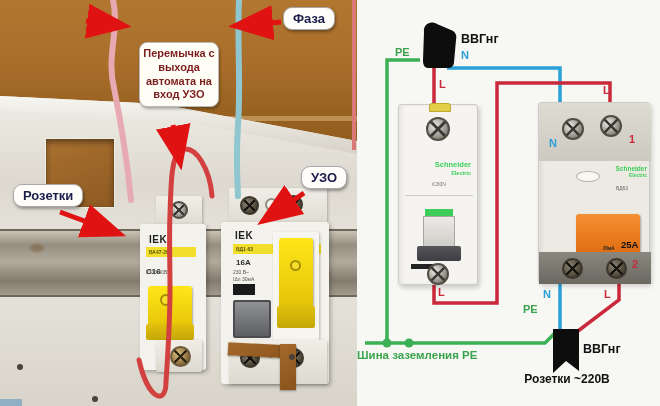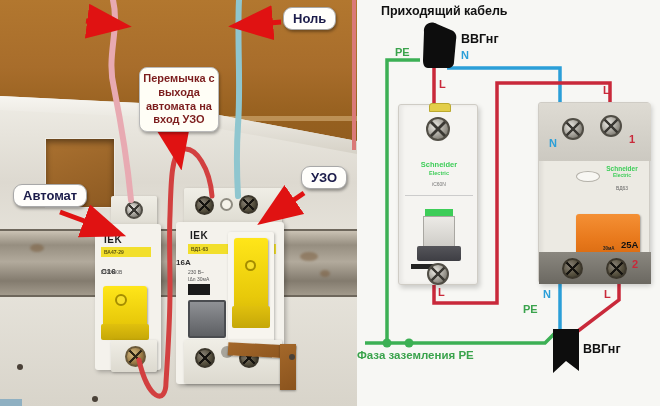--- a/index.html
+++ b/index.html
@@ -24,21 +24,21 @@
          box-shadow:inset 0 3px 6px rgba(0,0,0,.45),0 0 0 1px rgba(255,255,255,.35);}
   .rail{left:0;top:229px;width:357px;height:68px;
         background:linear-gradient(180deg,#cac2b4 0%,#968e80 22%,#b2aa9c 48%,#837b6e 78%,#a29a8c 100%);
         border-top:2px solid #6e675c;border-bottom:2px solid #6e675c;}
   .rust{border-radius:50%;background:#7a5b3a;opacity:.5;filter:blur(1px);}
   .scrap{background:linear-gradient(150deg,#a4682a,#8a531d);box-shadow:0 1px 2px rgba(0,0,0,.35);}
   .screw-dot{width:6px;height:6px;border-radius:50%;background:#4a4138;}
   .corner-tint{left:0;top:399px;width:22px;height:7px;background:#8fb0c2;}
 
   
-  .pdev{position:absolute;}
+  .pdev{position:absolute;margin-left:45px;}
   .white-face{background:#f4f2ec;border-radius:3px;box-shadow:2px 2px 4px rgba(0,0,0,.25);}
   .term{background:linear-gradient(180deg,#f0eee6,#dcd9cf);border-radius:2px;box-shadow:1px 1px 3px rgba(0,0,0,.25);}
   .iek-logo{font-weight:bold;color:#1d1d1d;letter-spacing:.5px;}
   .yellow-band{background:#f2df2c;color:#5b5410;font-size:5px;line-height:10px;padding-left:3px;font-weight:bold;overflow:hidden;}
   .tiny{font-size:5px;color:#555;}
   .rating{font-weight:bold;color:#2e2e2e;font-size:8px;}
   .yellow-toggle{background:linear-gradient(180deg,#ffe619,#e8c90a 70%,#d3b408);border-radius:3px;box-shadow:1px 1px 2px rgba(0,0,0,.3);}
   .toggle-hole{border-radius:50%;background:#f7df2a;border:2px solid #a58d00;}
   .toggle-lip{background:linear-gradient(180deg,#e0c00d,#c5a708);border-radius:2px;}
   .screw{border-radius:50%;}
@@ -57,33 +57,33 @@
       linear-gradient(-45deg,transparent 44%,#3a3833 46%,#3a3833 54%,transparent 56%),
       radial-gradient(circle at 35% 35%,#eceae4,#a09d95 55%,#5c594f);
       border:2px solid #504d45;}
   .gray-btn{background:linear-gradient(180deg,#8f9195,#5d5f63);border:2px solid #4a4c50;border-radius:2px;}
   .hole{border-radius:50%;background:#f5f3ea;border:2px solid #8f8c82;}
 
   
   .pill{position:absolute;background:#fffefb;border:1px solid #a8a8a8;border-radius:9px;
         padding:3px 9px;font-size:13px;font-weight:bold;color:#1c1c4a;
         box-shadow:1px 2px 3px rgba(0,0,0,.35);white-space:nowrap;z-index:9;}
-  .note{position:absolute;left:139px;top:67px;width:80px;background:#fffef6;border:1px solid #b9b9b9;
+  .note{position:absolute;left:139px;top:42px;width:80px;background:#fffef6;border:1px solid #b9b9b9;
         border-radius:8px;padding:4px 2px;font-size:11px;line-height:1.25;font-weight:bold;
         color:#7c1d1d;text-align:center;box-shadow:1px 2px 3px rgba(0,0,0,.3);z-index:9;}
 
   
   #diagram{position:absolute;left:357px;top:0;width:303px;height:406px;background:#f7f7f4;}
   .dlabel{position:absolute;font-weight:bold;color:#111;}
   .wlabel{position:absolute;font-weight:bold;font-size:11px;}
   .green-t{color:#3aa34c;} .blue-t{color:#2b9fd8;} .red-t{color:#c9293a;}
 
   .sdev{position:absolute;background:#f5f4f1;border:1px solid #cfccc5;border-radius:3px;
         box-shadow:2px 3px 5px rgba(0,0,0,.18), inset 3px 0 4px rgba(0,0,0,.06);}
-  .schneider{color:#3dcd58;font-weight:bold;text-align:center;line-height:1.1;}
+  .schneider{color:#3dcd58;font-weight:bold;text-align:right;line-height:1.1;}
   .green-stripe{background:#3dcd58;}
   .dk-handle{background:linear-gradient(180deg,#55555a,#3e3e44);border-radius:2px;}
   .toggle-body{background:linear-gradient(180deg,#eceae6,#cfcdc8);border:1px solid #a9a7a2;}
   .rcd-top{background:linear-gradient(180deg,#dedbd3,#ccc9c1);border-radius:3px 3px 0 0;}
   .rcd-bottom{background:linear-gradient(180deg,#8a877f,#6b6861);}
   .oval-btn{background:#f8f7f3;border:1px solid #b5b2aa;border-radius:50%;}
   .orange-toggle{background:linear-gradient(180deg,#f49035 0%,#e97a1d 55%,#d96a10 100%);
         border-radius:3px;box-shadow:1px 1px 2px rgba(0,0,0,.3);}
   .yellow-clip{background:#e3ce4a;border-radius:3px 3px 0 0;border:1px solid #bba92f;}
 </style>
@@ -119,21 +119,21 @@
     </div>
 
     <div class="pdev" style="left:176px;top:188px;width:108px;height:196px;">
       <div class="abs term" style="left:8px;top:0;width:98px;height:40px;"></div>
       <div class="abs screw dark" style="left:19px;top:8px;width:19px;height:19px;"></div>
       <div class="abs screw dark" style="left:63px;top:7px;width:19px;height:19px;"></div>
       <div class="abs hole" style="left:44px;top:10px;width:13px;height:13px;"></div>
       <div class="abs white-face" style="left:0;top:34px;width:108px;height:162px;"></div>
       <div class="abs iek-logo" style="left:14px;top:42px;font-size:10px;">IEK</div>
       <div class="abs yellow-band" style="left:12px;top:56px;width:88px;height:10px;">ВД1-63</div>
-      <div class="abs rating" style="left:0;top:70px;">16A</div>
+      <div class="abs rating" style="left:15px;top:70px;">16A</div>
       <div class="abs tiny" style="left:12px;top:81px;">230 В~</div>
       <div class="abs tiny" style="left:12px;top:88px;">IΔn 30мА</div>
       <div class="abs" style="left:12px;top:96px;width:22px;height:11px;background:#1a1a1a;"></div>
       <div class="abs gray-btn" style="left:12px;top:112px;width:38px;height:38px;"></div>
       <div class="abs" style="left:52px;top:44px;width:46px;height:116px;background:#f7f5ef;border-radius:2px;box-shadow:1px 1px 3px rgba(0,0,0,.25);"></div>
       <div class="abs yellow-toggle" style="left:58px;top:50px;width:34px;height:84px;"></div>
       <div class="abs toggle-hole" style="left:69px;top:72px;width:11px;height:11px;"></div>
       <div class="abs toggle-lip" style="left:56px;top:118px;width:38px;height:22px;"></div>
       <div class="abs term" style="left:8px;top:152px;width:98px;height:44px;"></div>
       <div class="abs screw dark" style="left:19px;top:160px;width:20px;height:20px;"></div>
@@ -158,23 +158,23 @@
       <path d="M 239,0 C 237,40 241,85 238,125 C 236,155 237,178 238,196" fill="none" stroke="#8fc6cf" stroke-width="6" stroke-linecap="round"></path>
       <path d="M 139,360 C 148,400 166,406 166,382 C 168,352 170,320 170,290 C 170,260 169,235 170,215 C 171,185 171,155 181,150 C 196,144 210,170 212,196" fill="none" stroke="#d24040" stroke-width="5" stroke-linecap="round"></path>
       <rect x="352" y="0" width="4" height="150" fill="#da7a78"></rect>
       <line x1="86" y1="21" x2="102" y2="23" stroke="#e01212" stroke-width="5" marker-end="url(#ah)"></line>
       <line x1="281" y1="22" x2="258" y2="24" stroke="#e01212" stroke-width="5" marker-end="url(#ah)"></line>
       <line x1="173" y1="125" x2="176" y2="141" stroke="#e01212" stroke-width="5" marker-end="url(#ah)"></line>
       <line x1="60" y1="212" x2="98" y2="226" stroke="#e01212" stroke-width="5" marker-end="url(#ah)"></line>
       <line x1="304" y1="193" x2="282" y2="208" stroke="#e01212" stroke-width="5" marker-end="url(#ah)"></line>
     </svg>
 
-    <div class="pill" style="left:283px;top:7px;">Ноль</div>
+    <div class="pill" style="left:283px;top:7px;">Фаза</div>
     <div class="note">Перемычка с выхода автомата на вход УЗО</div>
-    <div class="pill" style="left:13px;top:184px;">Автомат</div>
+    <div class="pill" style="left:13px;top:184px;">Розетки</div>
     <div class="pill" style="left:301px;top:166px;">УЗО</div>
   </div>
 
   <div id="diagram">
 
     <svg class="abs" style="left:0;top:0;z-index:1;" width="303" height="406" viewBox="0 0 303 406">
 
       <polyline points="63,60 30,60 30,343" fill="none" stroke="#3cb054" stroke-width="3.5"></polyline>
       <polyline points="8,343 188,343 200,331" fill="none" stroke="#3cb054" stroke-width="3.5"></polyline>
       <circle cx="30" cy="343" r="4.5" fill="#3cb054"></circle>
@@ -217,26 +217,26 @@
       <div class="abs" style="left:58px;top:82px;width:50px;font-size:5px;color:#666;text-align:center;">ВД63</div>
       <div class="abs orange-toggle" style="left:37px;top:111px;width:64px;height:44px;"></div>
       <div class="abs" style="left:64px;top:143px;font-size:4.5px;color:#222;font-weight:bold;z-index:3;">30мА</div>
       <div class="abs" style="left:82px;top:136px;font-size:9.5px;color:#111;font-weight:bold;z-index:3;">25A</div>
       <div class="abs rcd-bottom" style="left:0;top:149px;width:112px;height:32px;"></div>
       <div class="abs screw dark" style="left:23px;top:155px;width:21px;height:21px;"></div>
       <div class="abs screw dark" style="left:67px;top:155px;width:21px;height:21px;"></div>
       <div class="abs wlabel red-t" style="left:93px;top:155px;">2</div>
     </div>
 
-    <div class="dlabel" style="left:24px;top:4px;font-size:12.5px;z-index:3;">Приходящий кабель</div>
     <div class="dlabel" style="left:104px;top:32px;font-size:12.5px;z-index:3;">ВВГнг</div>
     <div class="wlabel green-t" style="left:38px;top:46px;z-index:3;">PE</div>
     <div class="wlabel blue-t" style="left:104px;top:49px;z-index:3;">N</div>
     <div class="wlabel red-t" style="left:82px;top:78px;z-index:3;">L</div>
     <div class="wlabel red-t" style="left:246px;top:84px;z-index:3;">L</div>
     <div class="wlabel red-t" style="left:81px;top:286px;z-index:3;">L</div>
     <div class="wlabel blue-t" style="left:186px;top:288px;z-index:3;">N</div>
     <div class="wlabel red-t" style="left:247px;top:288px;z-index:3;">L</div>
     <div class="wlabel green-t" style="left:166px;top:303px;z-index:3;">PE</div>
-    <div class="wlabel green-t" style="left:0px;top:349px;font-size:11.5px;z-index:3;">Фаза заземления PE</div>
+    <div class="wlabel green-t" style="left:0px;top:349px;font-size:11.5px;z-index:3;">Шина заземления PE</div>
     <div class="dlabel" style="left:226px;top:342px;font-size:12.5px;z-index:3;">ВВГнг</div>
+    <div class="dlabel" style="left:140px;top:372px;width:140px;text-align:center;font-size:12px;z-index:3;">Розетки ~220В</div>
   </div>
 </div>
 
 </body></html>

